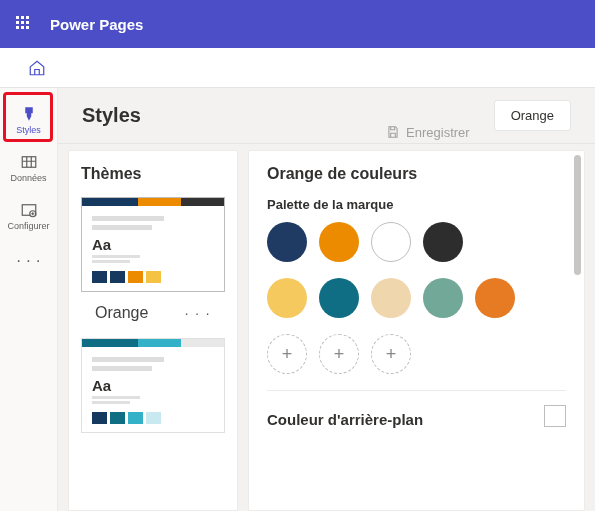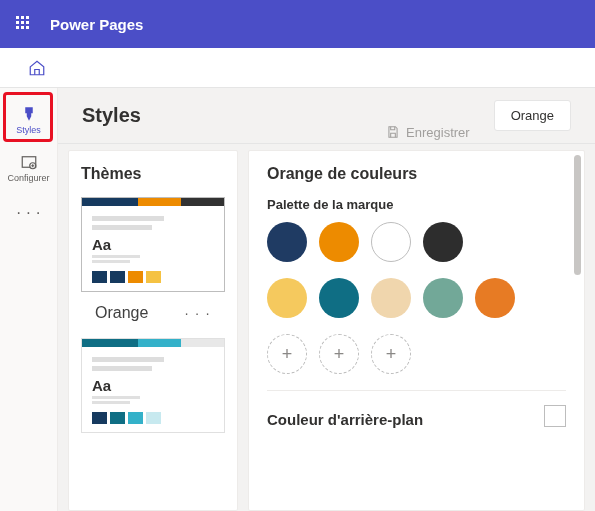--- a/index.html
+++ b/index.html
@@ -96,20 +96,27 @@
     <div class="nav-item active">
       <div class="highlight-box"></div>
       <svg viewBox="0 0 24 24" fill="#4b4ec7">
           <path d="M7 3h10v8H7zM9 11h6v4l-3 6-3-6z"></path>
         </svg>
       <span class="nav-lbl">Styles</span>
     </div>
     <div class="nav-item">
       <svg viewBox="0 0 24 24" fill="none" stroke="currentColor" stroke-width="1.6">
           <rect x="3" y="5" width="18" height="14"></rect>
+          <path d="M3 11h18M9 5v14M15 5v14"></path>
+        </svg>
+      <span class="nav-lbl">Données</span>
+    </div>
+    <div class="nav-item">
+      <svg viewBox="0 0 24 24" fill="none" stroke="currentColor" stroke-width="1.6">
+          <rect x="3" y="5" width="18" height="14"></rect>
           <circle cx="17" cy="17" r="4" fill="#faf9f8"></circle>
           <path d="M17 15v4M15 17h4"></path>
         </svg>
       <span class="nav-lbl">Configurer</span>
     </div>
     <div class="ellipsis-nav">· · ·</div>
   </div>
 
   <div class="content">
     <div class="toolbar">

